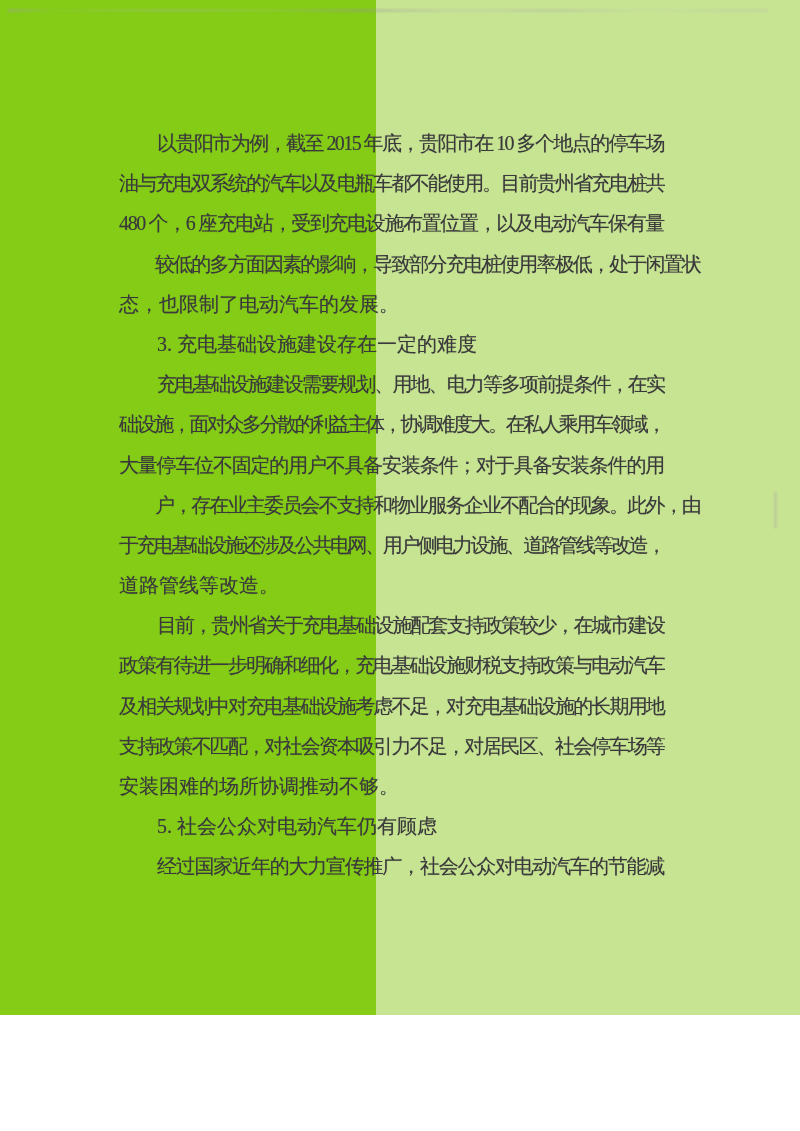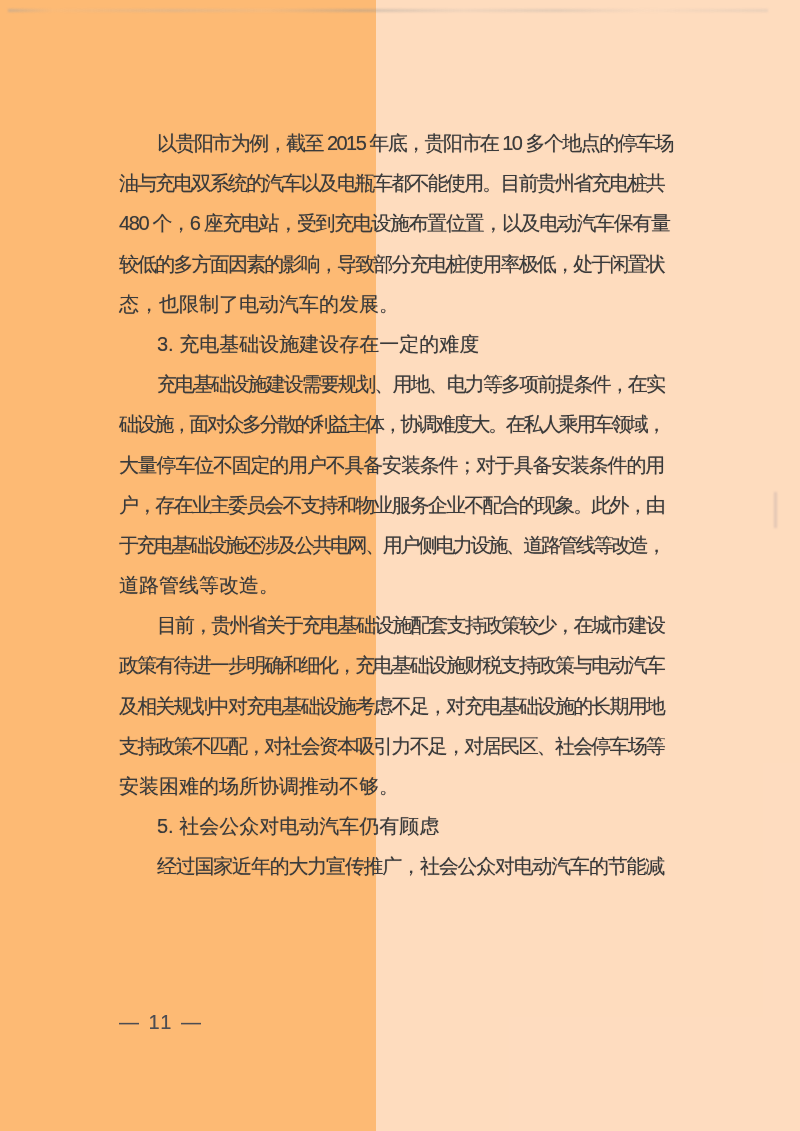--- a/index.html
+++ b/index.html
@@ -3,24 +3,24 @@
 <meta charset="utf-8">
 <style>
   html, body {
     margin: 0;
     padding: 0;
     background: #ffffff;
   }
   .page {
     position: relative;
     width: 800px;
-    height: 1131px;
-    background: #fdba74;
+    height: 1015px;
+    background: #84cc16;
     overflow: hidden;
-    font-family: Liberation Sans, sans-serif;
+    font-family: Liberation Serif, serif;
   }
   
   .tint-right {
     position: absolute;
     left: 376px; top: 0;
     width: 424px; height: 1131px;
     background: rgba(255, 248, 252, 0.55);
     pointer-events: none;
   }
   
@@ -77,27 +77,27 @@
 
 <div class="page">
   <div class="tint-right"></div>
   <div class="artifact-top-streak"></div>
   <div class="artifact-right-crease"></div>
 
   <div class="text-block">
       <div class="line indent" style="letter-spacing: -1.55882px;"><span>以贵阳市为例，截至 2015 年底，贵阳市在 10 多个地点的停车场</span></div>
       <div class="line" style="letter-spacing: -1.83333px;"><span>油与充电双系统的汽车以及电瓶车都不能使用。目前贵州省充电桩共</span></div>
       <div class="line" style="letter-spacing: -1.36364px;"><span>480 个，6 座充电站，受到充电设施布置位置，以及电动汽车保有量</span></div>
-      <div class="line" style="letter-spacing: -1.83333px;"><span>较低的多方面因素的影响，导致部分充电桩使用率极低，处于闲置状</span></div>
+      <div class="line" style="letter-spacing: -1.83333px; margin-left: 36px;"><span>较低的多方面因素的影响，导致部分充电桩使用率极低，处于闲置状</span></div>
       <div class="line"><span>态，也限制了电动汽车的发展。</span></div>
       <div class="line indent"><span>3.  充电基础设施建设存在一定的难度</span></div>
       <div class="line indent" style="letter-spacing: -1.89286px;"><span>充电基础设施建设需要规划、用地、电力等多项前提条件，在实</span></div>
       <div class="line" style="letter-spacing: -2.41935px;"><span>础设施，面对众多分散的利益主体，协调难度大。在私人乘用车领域，</span></div>
       <div class="line" style="letter-spacing: -1.2069px;"><span>大量停车位不固定的用户不具备安装条件；对于具备安装条件的用</span></div>
-      <div class="line" style="letter-spacing: -1.83333px;"><span>户，存在业主委员会不支持和物业服务企业不配合的现象。此外，由</span></div>
+      <div class="line" style="letter-spacing: -1.83333px; margin-left: 36px;"><span>户，存在业主委员会不支持和物业服务企业不配合的现象。此外，由</span></div>
       <div class="line" style="letter-spacing: -2.41935px;"><span>于充电基础设施还涉及公共电网、用户侧电力设施、道路管线等改造，</span></div>
       <div class="line"><span>道路管线等改造。</span></div>
       <div class="line indent" style="letter-spacing: -1.89286px;"><span>目前，贵州省关于充电基础设施配套支持政策较少，在城市建设</span></div>
       <div class="line" style="letter-spacing: -1.83333px;"><span>政策有待进一步明确和细化，充电基础设施财税支持政策与电动汽车</span></div>
       <div class="line" style="letter-spacing: -1.83333px;"><span>及相关规划中对充电基础设施考虑不足，对充电基础设施的长期用地</span></div>
       <div class="line" style="letter-spacing: -1.83333px;"><span>支持政策不匹配，对社会资本吸引力不足，对居民区、社会停车场等</span></div>
       <div class="line"><span>安装困难的场所协调推动不够。</span></div>
       <div class="line indent"><span>5.  社会公众对电动汽车仍有顾虑</span></div>
       <div class="line indent" style="letter-spacing: -1.22222px;"><span>经过国家近年的大力宣传推广，社会公众对电动汽车的节能减</span></div>
     </div>

